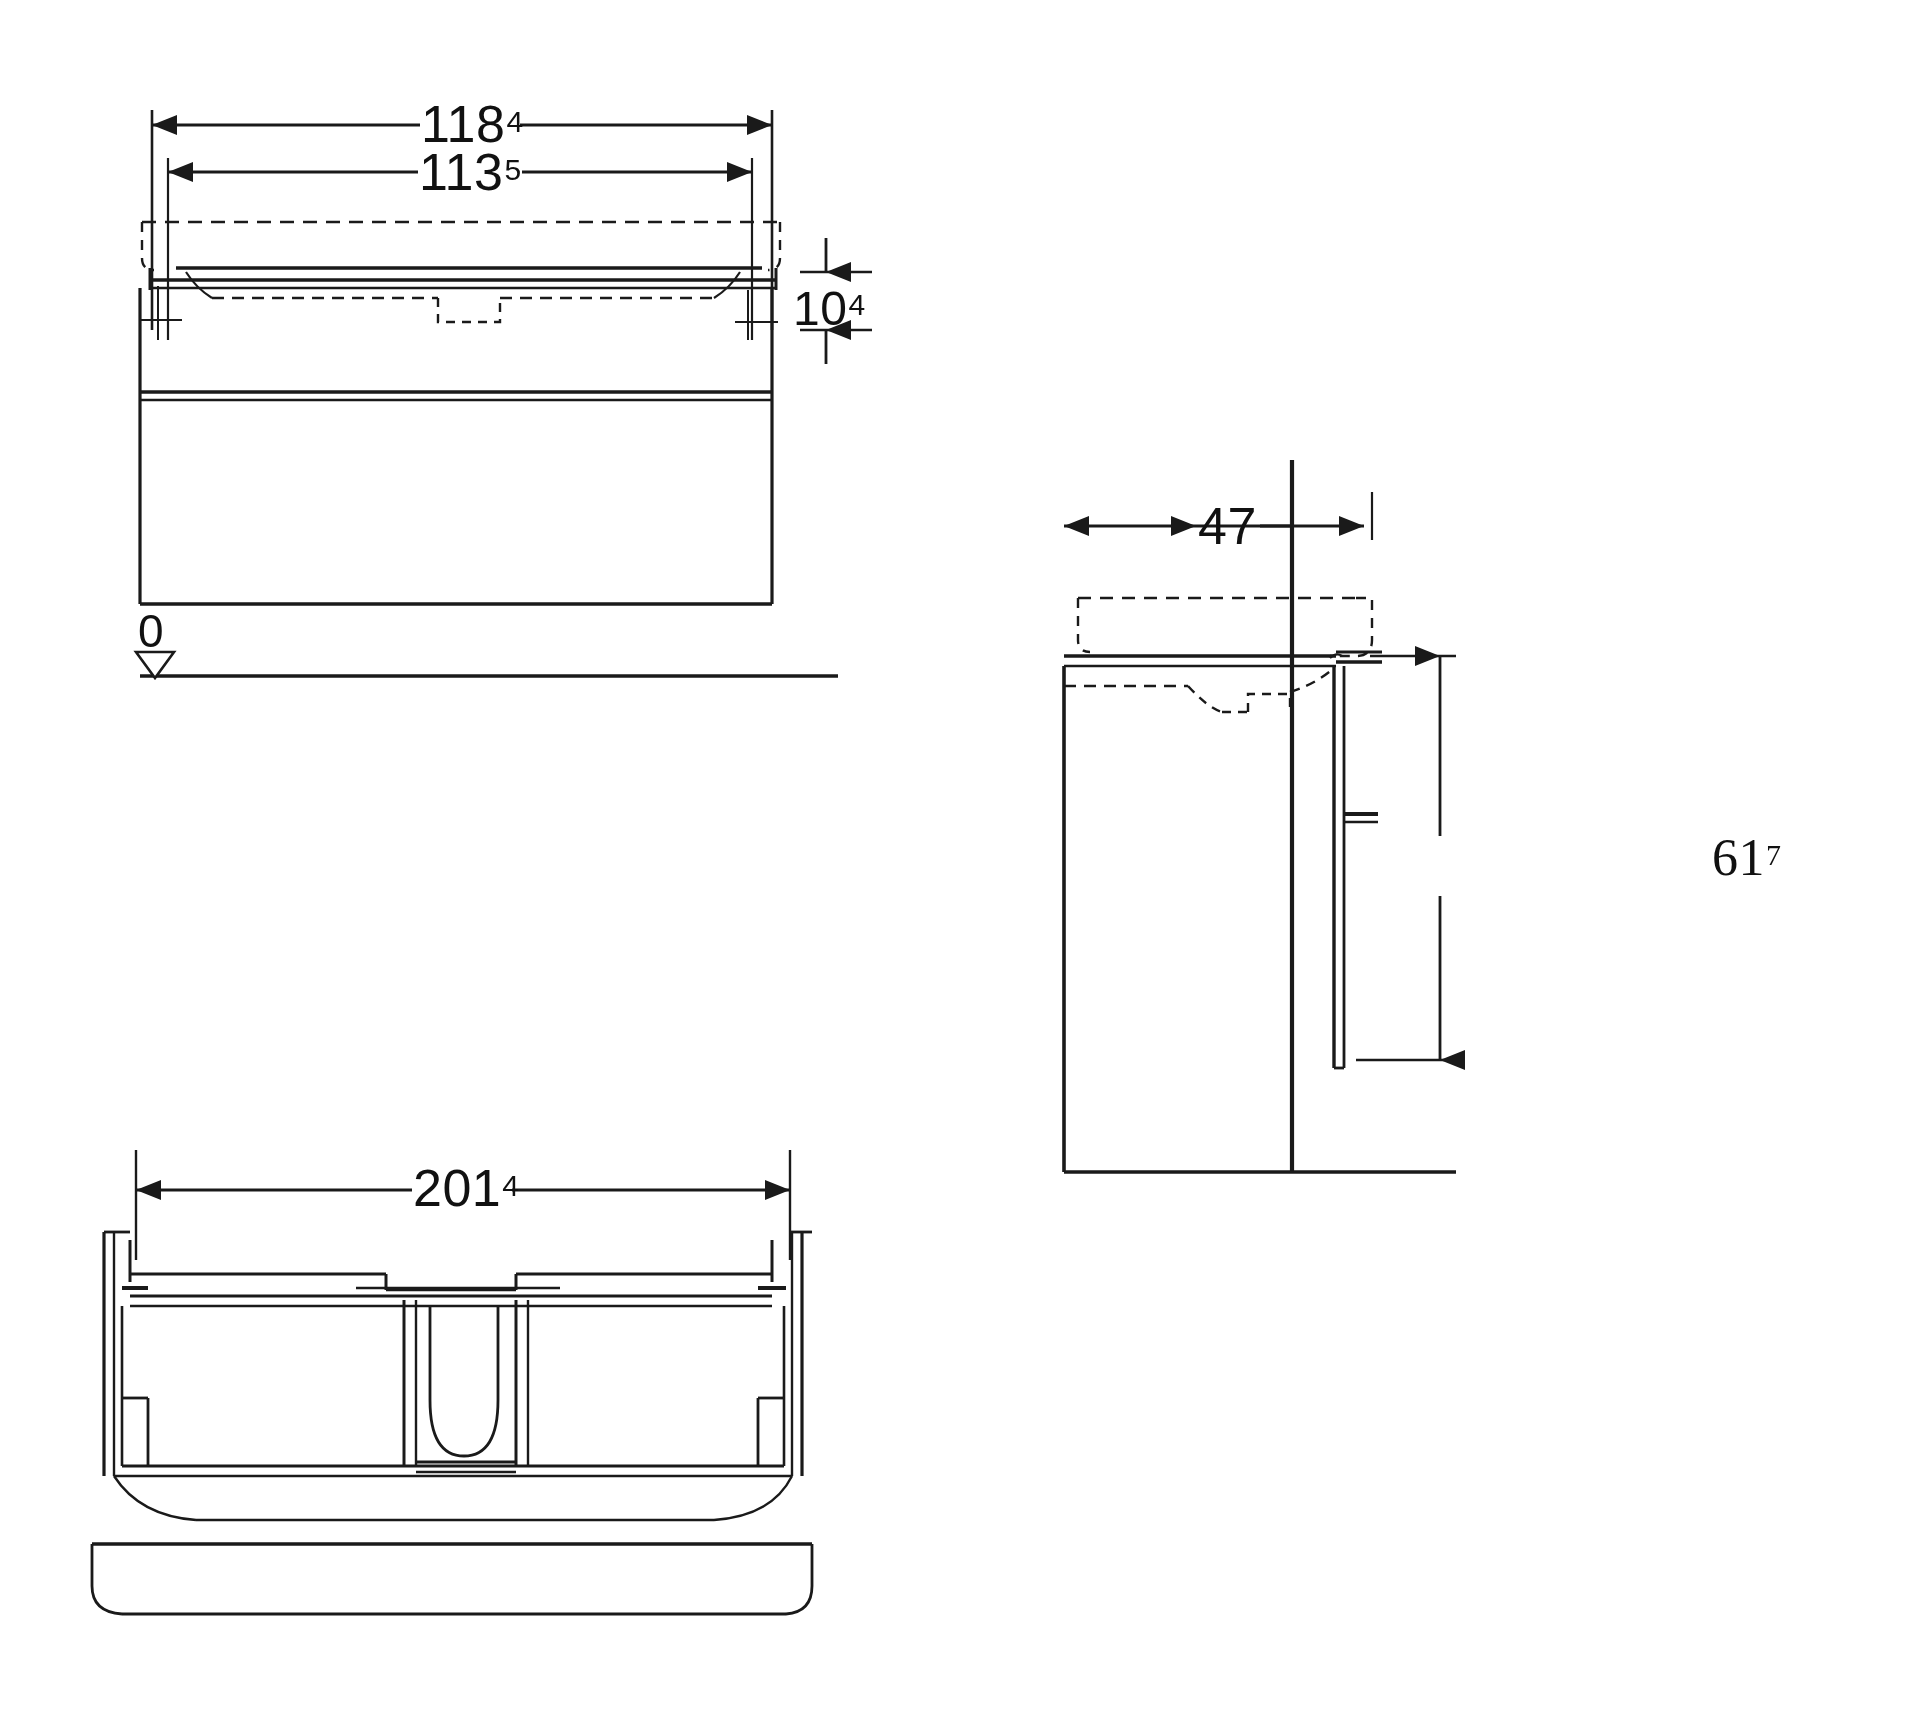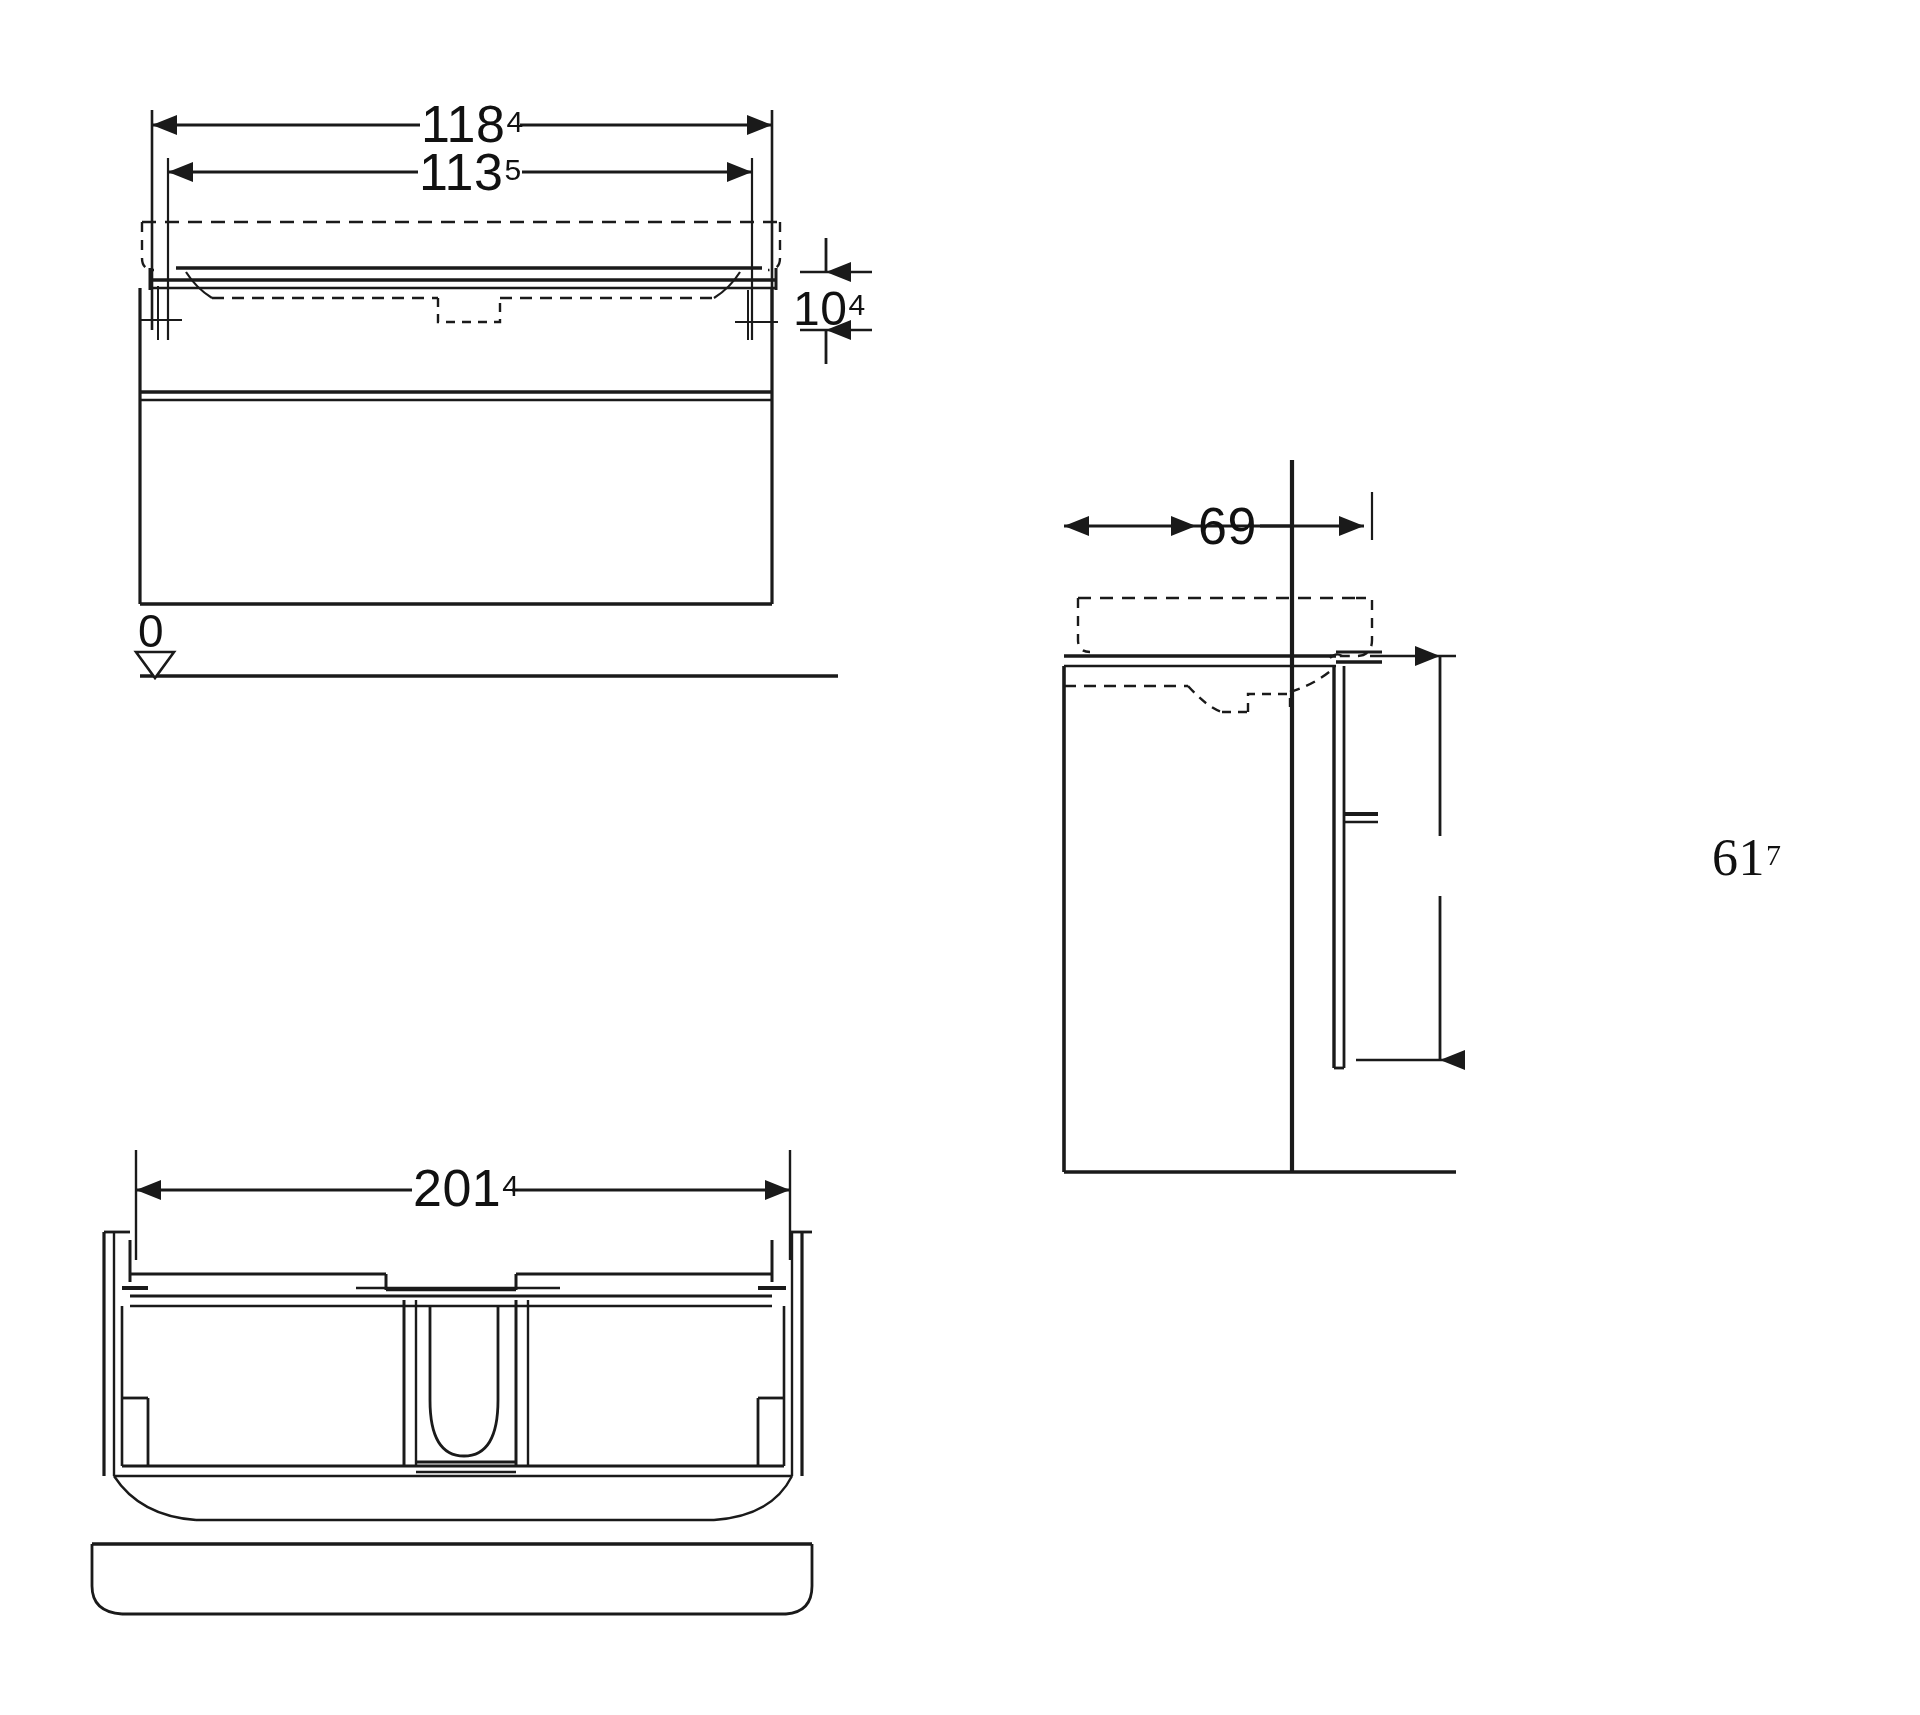--- a/index.html
+++ b/index.html
@@ -240,21 +240,21 @@
 
   <div class="dim-label" style="left:419px; top:146px;">
     <span class="main">113</span><span class="sup">5</span>
   </div>
 
   <div class="dim-label small" style="left:793px; top:285px;">
     <span class="main">10</span><span class="sup">4</span>
   </div>
 
   <div class="dim-label" style="left:1198px; top:500px;">
-    <span class="main">69</span><span class="sup"></span>
+    <span class="main">47</span><span class="sup"></span>
   </div>
 
   <div class="dim-label" style="left:1712px; top:832px;font-family:Liberation Serif, serif;">
     <span class="main">61</span><span class="sup">7</span>
   </div>
 
   <div class="dim-label" style="left:413px; top:1162px;">
     <span class="main">201</span><span class="sup">4</span>
   </div>
 

